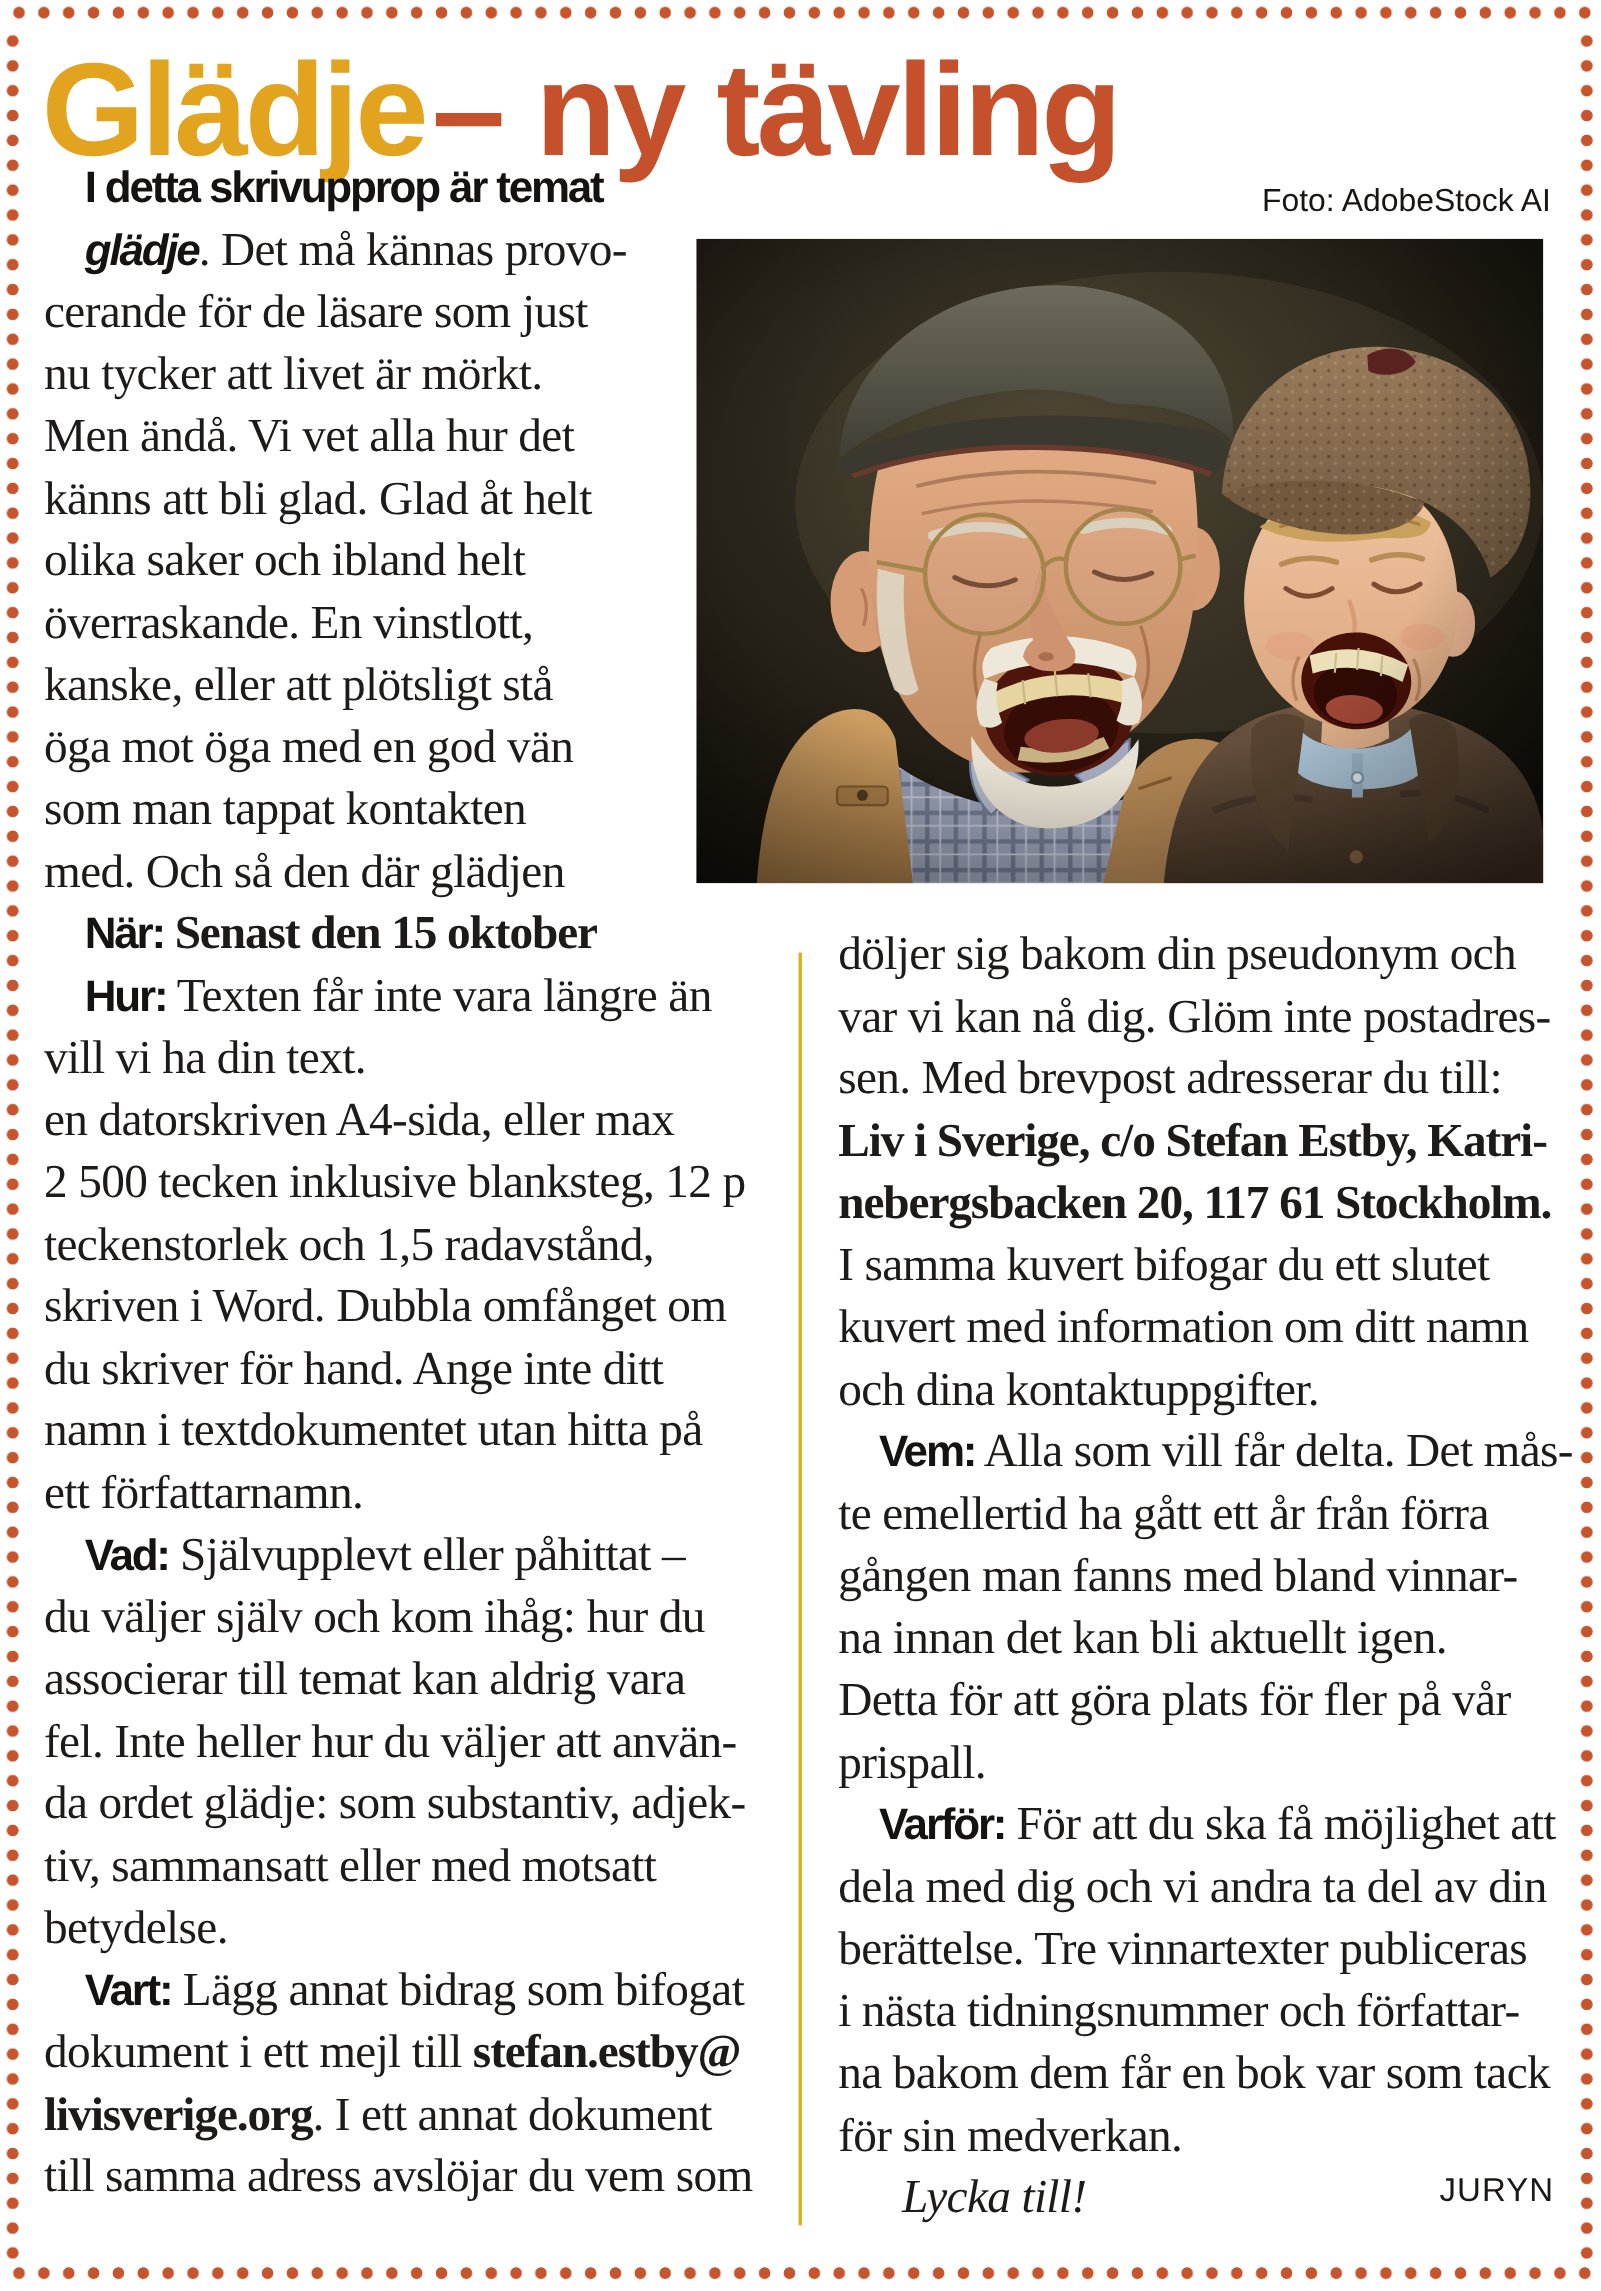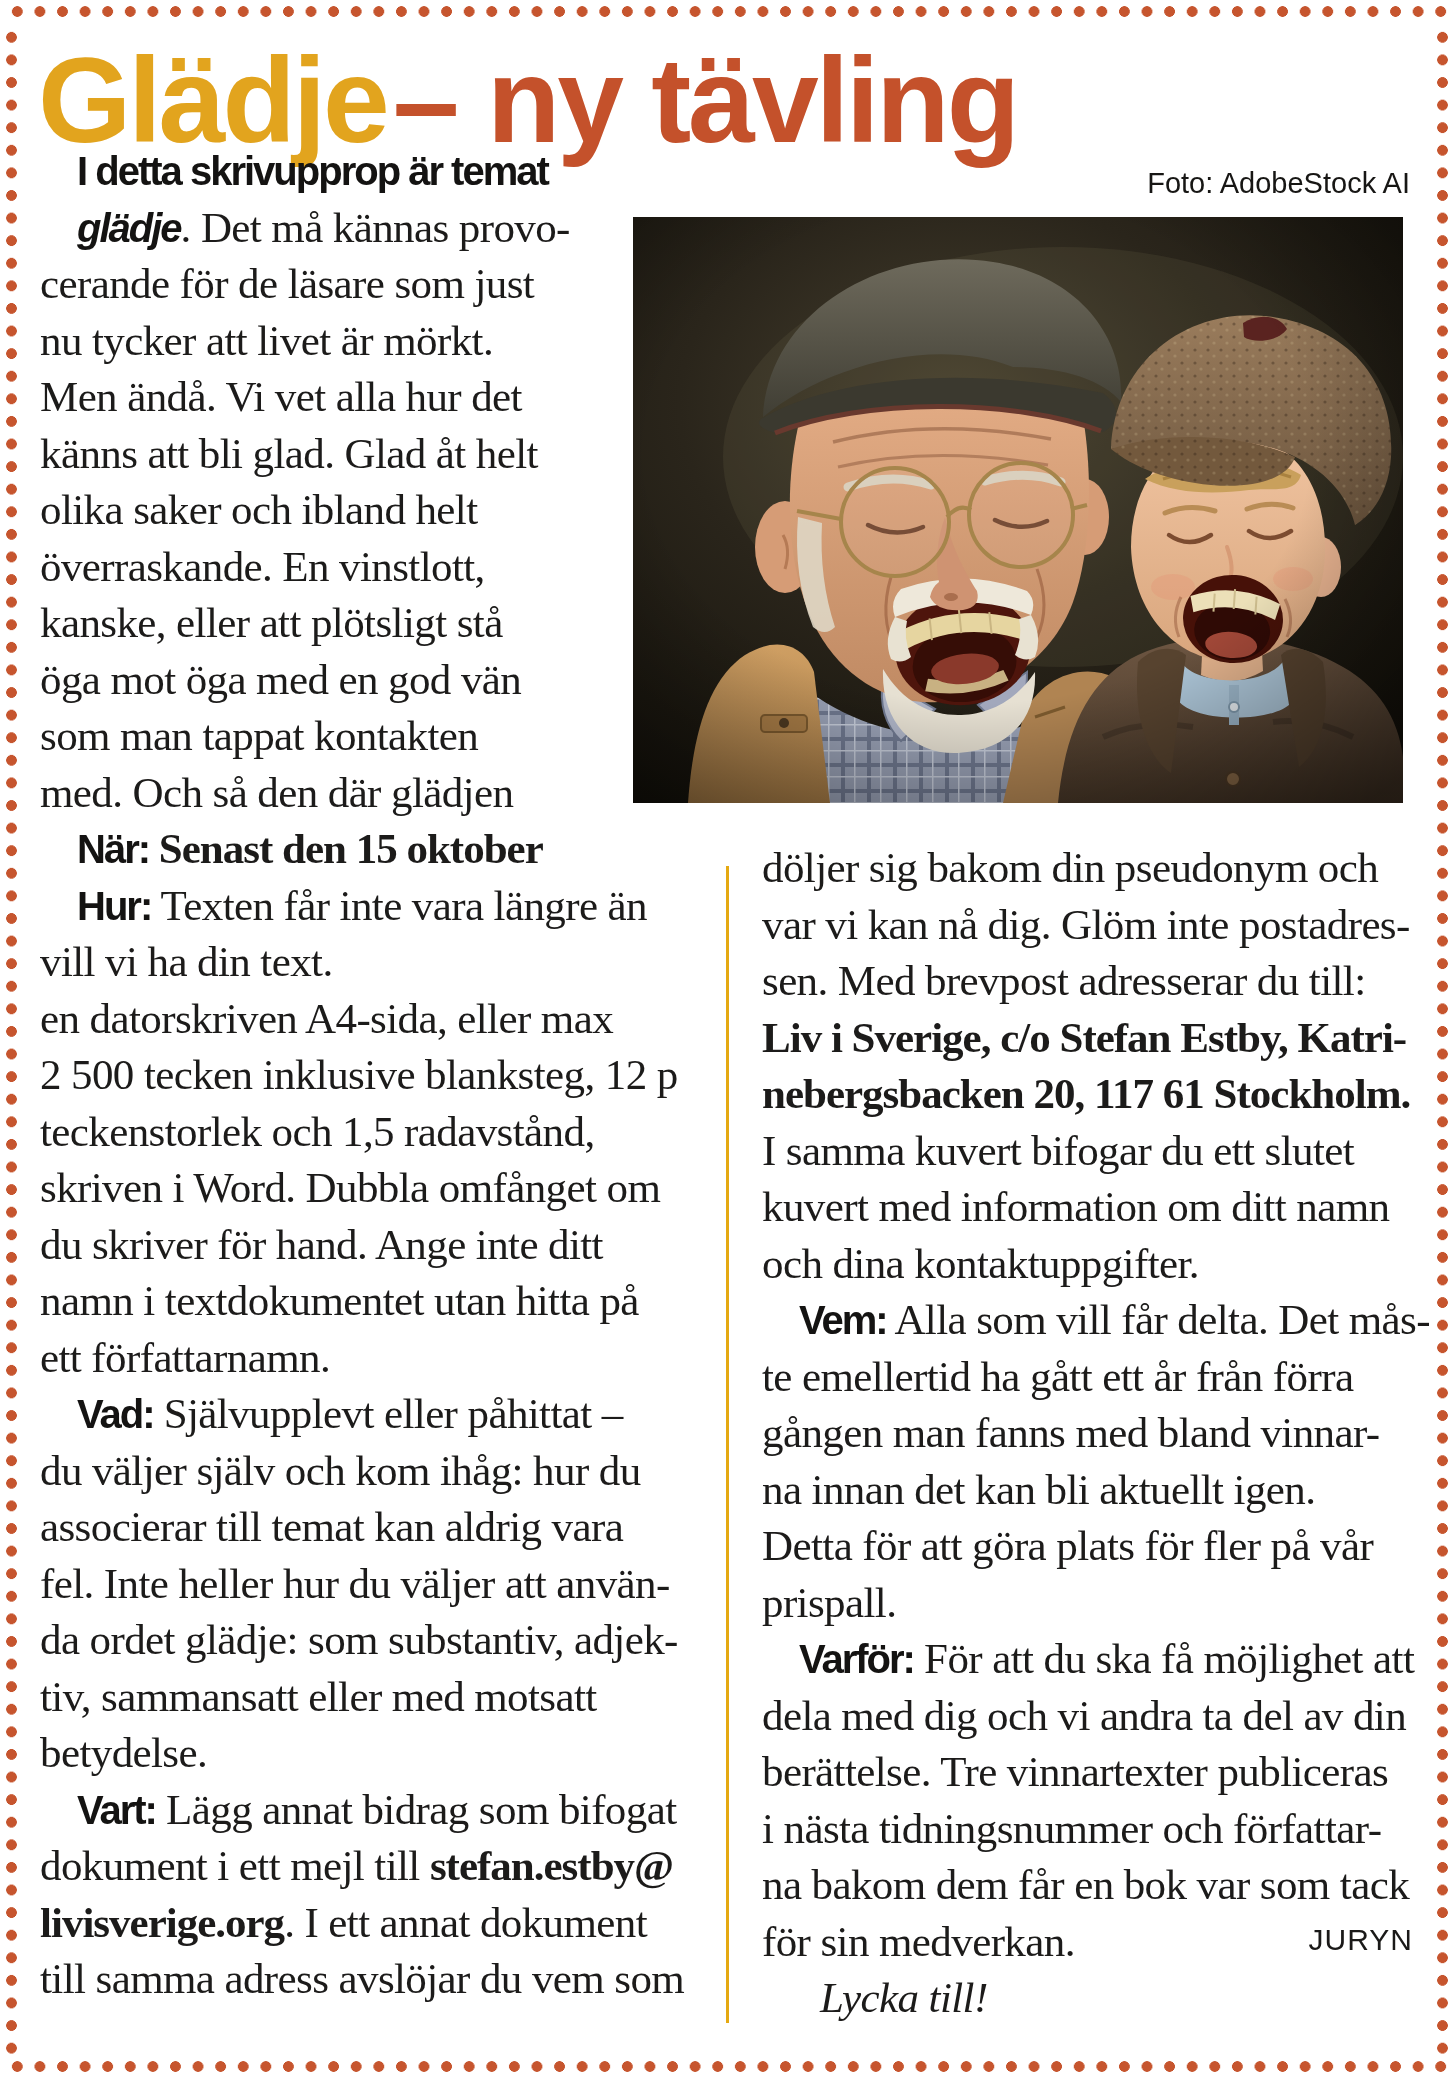--- a/index.html
+++ b/index.html
@@ -46,21 +46,21 @@
   span.lead,span.leadi{
     font-family:"Liberation Sans",sans-serif;font-weight:700;
     font-size:40px;letter-spacing:-2px;color:#141312;margin-left:37px;
   }
   span.leadi{font-style:italic;}
   span.b{font-weight:700;letter-spacing:-1px;}
   span.i{font-style:italic;}
   .line.indent{padding-left:58px;}
 
   .signature{
-    position:absolute;top:1923px;right:42px;
+    position:absolute;top:1975px;right:42px;
     font-family:"Liberation Sans",sans-serif;font-size:30px;letter-spacing:1px;color:#1a1918;
   }
 </style>
 </head>
 <body>
 
 <div class="page" style="--gold: #e2a41e; --red: #c4512b; --dot: #c6552e; --rule: #e5a912; --text: #1c1b1a;">
 
   <div class="dots dots-h dots-top"></div>
   <div class="dots dots-h dots-bottom"></div>

